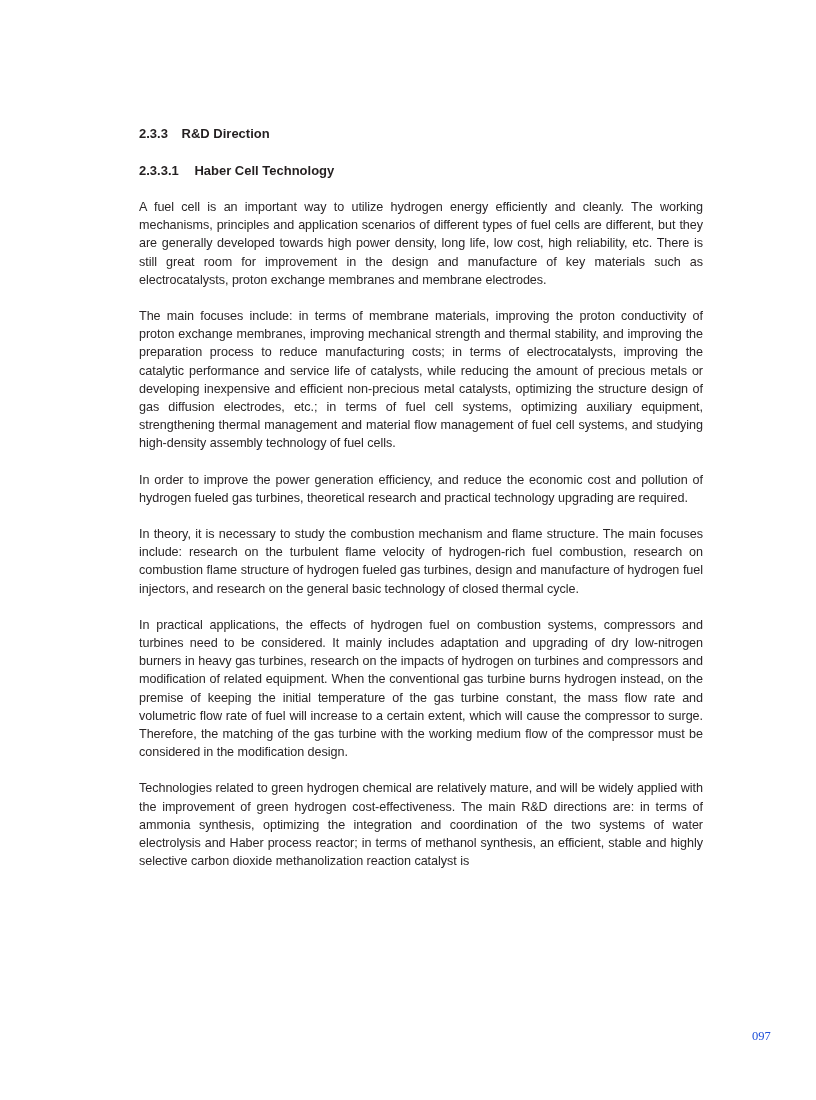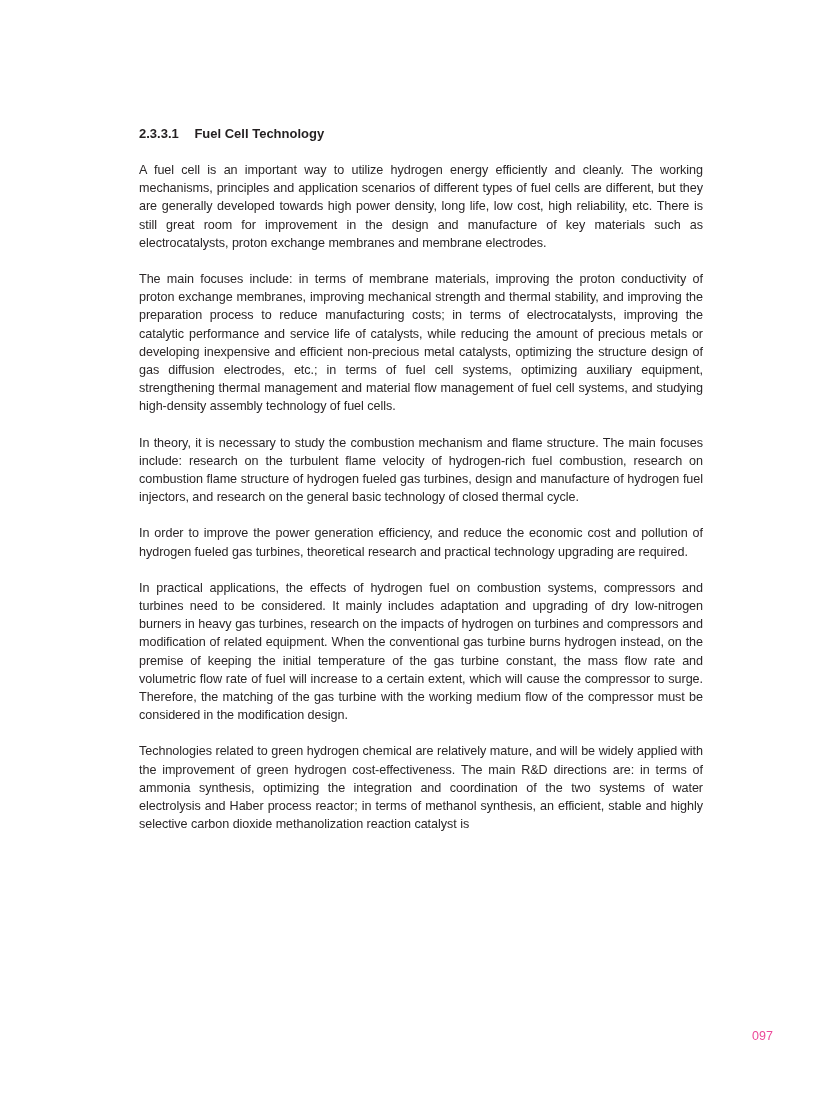--- a/index.html
+++ b/index.html
@@ -46,37 +46,42 @@
       line-height: 18.2px;
       text-align: justify;
       letter-spacing: -0.05px;
       color: #2a2627;
     }
     .page-number {
       position: absolute;
       left: 752px;
       top: 1029px;
       font-size: 12.5px;
-      color: #ec4899;
+      color: #1d4ed8;
+      font-family: Liberation Serif, serif;
     }
   </style>
 </head>
 <body>
 
 <div class="page">
 
+  <div class="h3">
+    <span class="num">2.3.3</span>
+    <span>R&amp;D Direction</span>
+  </div>
 
   <div class="h4">
     <span class="num">2.3.3.1</span>
-    <span>Fuel Cell Technology</span>
+    <span>Haber Cell Technology</span>
   </div>
   <p>A fuel cell is an important way to utilize hydrogen energy efficiently and cleanly. The working mechanisms, principles and application scenarios of different types of fuel cells are different, but they are generally developed towards high power density, long life, low cost, high reliability, etc. There is still great room for improvement in the design and manufacture of key materials such as electrocatalysts, proton exchange membranes and membrane electrodes.</p>
   <p>The main focuses include: in terms of membrane materials, improving the proton conductivity of proton exchange membranes, improving mechanical strength and thermal stability, and improving the preparation process to reduce manufacturing costs; in terms of electrocatalysts, improving the catalytic performance and service life of catalysts, while reducing the amount of precious metals or developing inexpensive and efficient non-precious metal catalysts, optimizing the structure design of gas diffusion electrodes, etc.; in terms of fuel cell systems, optimizing auxiliary equipment, strengthening thermal management and material flow management of fuel cell systems, and studying high-density assembly technology of fuel cells.</p>
 
+  <p>In order to improve the power generation efficiency, and reduce the economic cost and pollution of hydrogen fueled gas turbines, theoretical research and practical technology upgrading are required.</p>
   <p>In theory, it is necessary to study the combustion mechanism and flame structure. The main focuses include: research on the turbulent flame velocity of hydrogen-rich fuel combustion, research on combustion flame structure of hydrogen fueled gas turbines, design and manufacture of hydrogen fuel injectors, and research on the general basic technology of closed thermal cycle.</p>
-  <p>In order to improve the power generation efficiency, and reduce the economic cost and pollution of hydrogen fueled gas turbines, theoretical research and practical technology upgrading are required.</p>
   <p>In practical applications, the effects of hydrogen fuel on combustion systems, compressors and turbines need to be considered. It mainly includes adaptation and upgrading of dry low-nitrogen burners in heavy gas turbines, research on the impacts of hydrogen on turbines and compressors and modification of related equipment. When the conventional gas turbine burns hydrogen instead, on the premise of keeping the initial temperature of the gas turbine constant, the mass flow rate and volumetric flow rate of fuel will increase to a certain extent, which will cause the compressor to surge. Therefore, the matching of the gas turbine with the working medium flow of the compressor must be considered in the modification design.</p>
 
   <p>Technologies related to green hydrogen chemical are relatively mature, and will be widely applied with the improvement of green hydrogen cost-effectiveness. The main R&amp;D directions are: in terms of ammonia synthesis, optimizing the integration and coordination of the two systems of water electrolysis and Haber process reactor; in terms of methanol synthesis, an efficient, stable and highly selective carbon dioxide methanolization reaction catalyst is</p>
 
 </div>
 
 <div class="page-number">097</div>
 
 </body></html>

